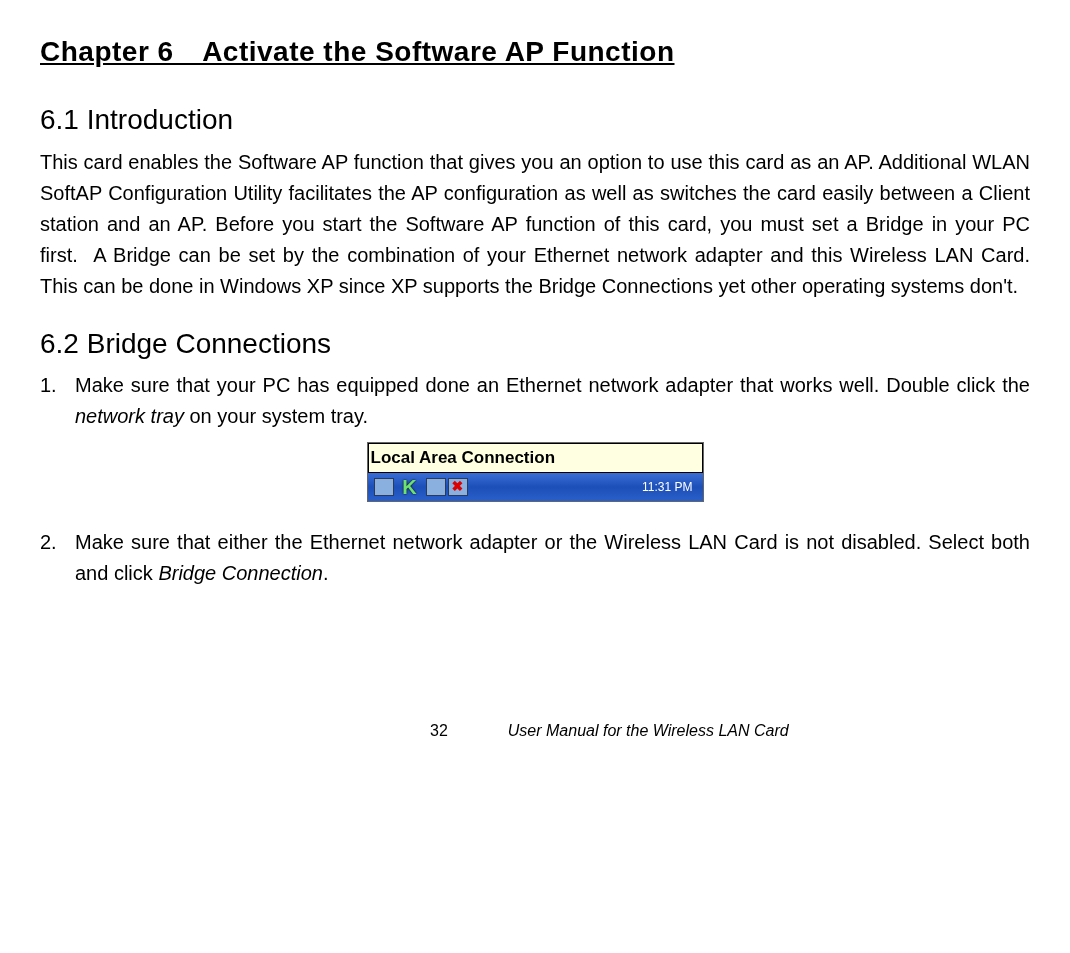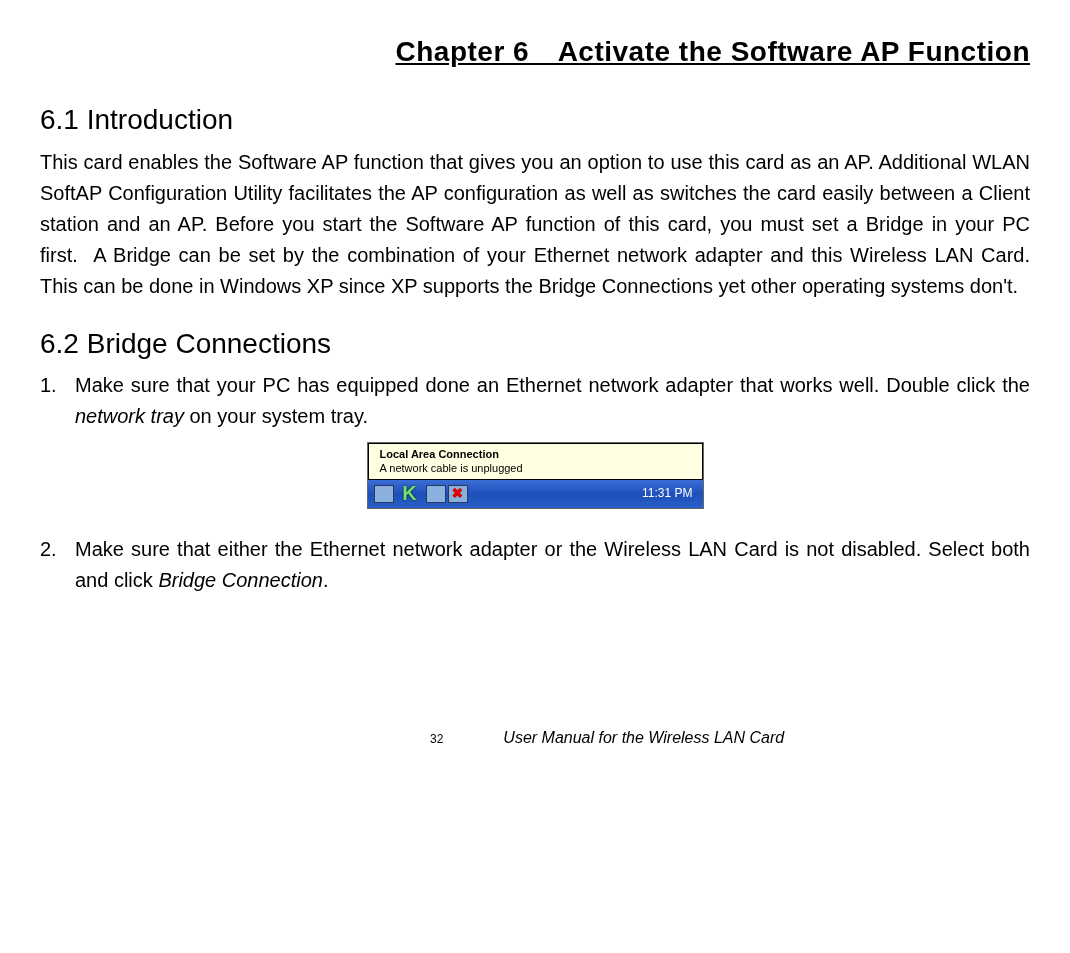--- a/index.html
+++ b/index.html
@@ -11,21 +11,20 @@
       color: #000;
       font-size: 20px;
       line-height: 1.55;
     }
     .chapter-title {
       font-size: 28px;
       font-weight: bold;
       text-decoration: underline;
       margin-bottom: 25px;
       letter-spacing: 0.5px;
-      text-align: right;
     }
     .section-title {
       font-size: 28px;
       font-weight: normal;
       margin-top: 20px;
       margin-bottom: 5px;
     }
     .body-text {
       text-align: justify;
       margin-bottom: 11px;
@@ -51,22 +50,22 @@
       margin: 10px 0 25px 0;
     }
     .tray-screenshot {
       width: 335px;
       border: 1px solid #666;
       font-family: Tahoma, sans-serif;
     }
     .tooltip-box {
       background: #ffffe1;
       border: 1px solid #000;
-      padding: 3px 11px;
-      font-size: 11px;
+      padding: 3px 2px;
+      font-size: 17px;
       line-height: 1.3;
     }
     .tooltip-title {
       font-weight: bold;
     }
     .taskbar {
       background: linear-gradient(to bottom, #3a6ed5, #1d4fb8 50%, #2a5fc9);
       padding: 4px 6px;
       display: flex;
       align-items: center;
@@ -114,21 +113,21 @@
       font-size: 20px;
     }
     .footer {
       display: flex;
       align-items: baseline;
       margin-top: 130px;
       font-size: 18px;
     }
     .page-num {
       margin-left: 390px;
-      font-size: 12px;
+      font-size: 16px;
     }
     .footer-title {
       font-style: italic;
       font-size: 16px;
       margin-left: 60px;
     }
   </style>
 </head>
 <body>
 
@@ -143,21 +142,20 @@
   <div class="list-num">1.</div>
   <div class="list-body">
     <span>Make sure that your PC has equipped done an Ethernet network adapter that works well. Double click the </span><span class="italic">network tray</span><span> on your system tray.</span>
   </div>
 </div>
 
 <div class="screenshot-wrap">
   <div class="tray-screenshot">
     <div class="tooltip-box">
       <div class="tooltip-title">Local Area Connection</div>
-      <div>A network cable is unplugged</div>
     </div>
     <div class="taskbar">
       <div class="monitor-icons">
         <div class="monitor"></div>
       </div>
       <div class="tray-icon k-icon">K</div>
       <div class="monitor-icons">
         <div class="monitor"></div>
         <div class="monitor red"></div>
       </div>

